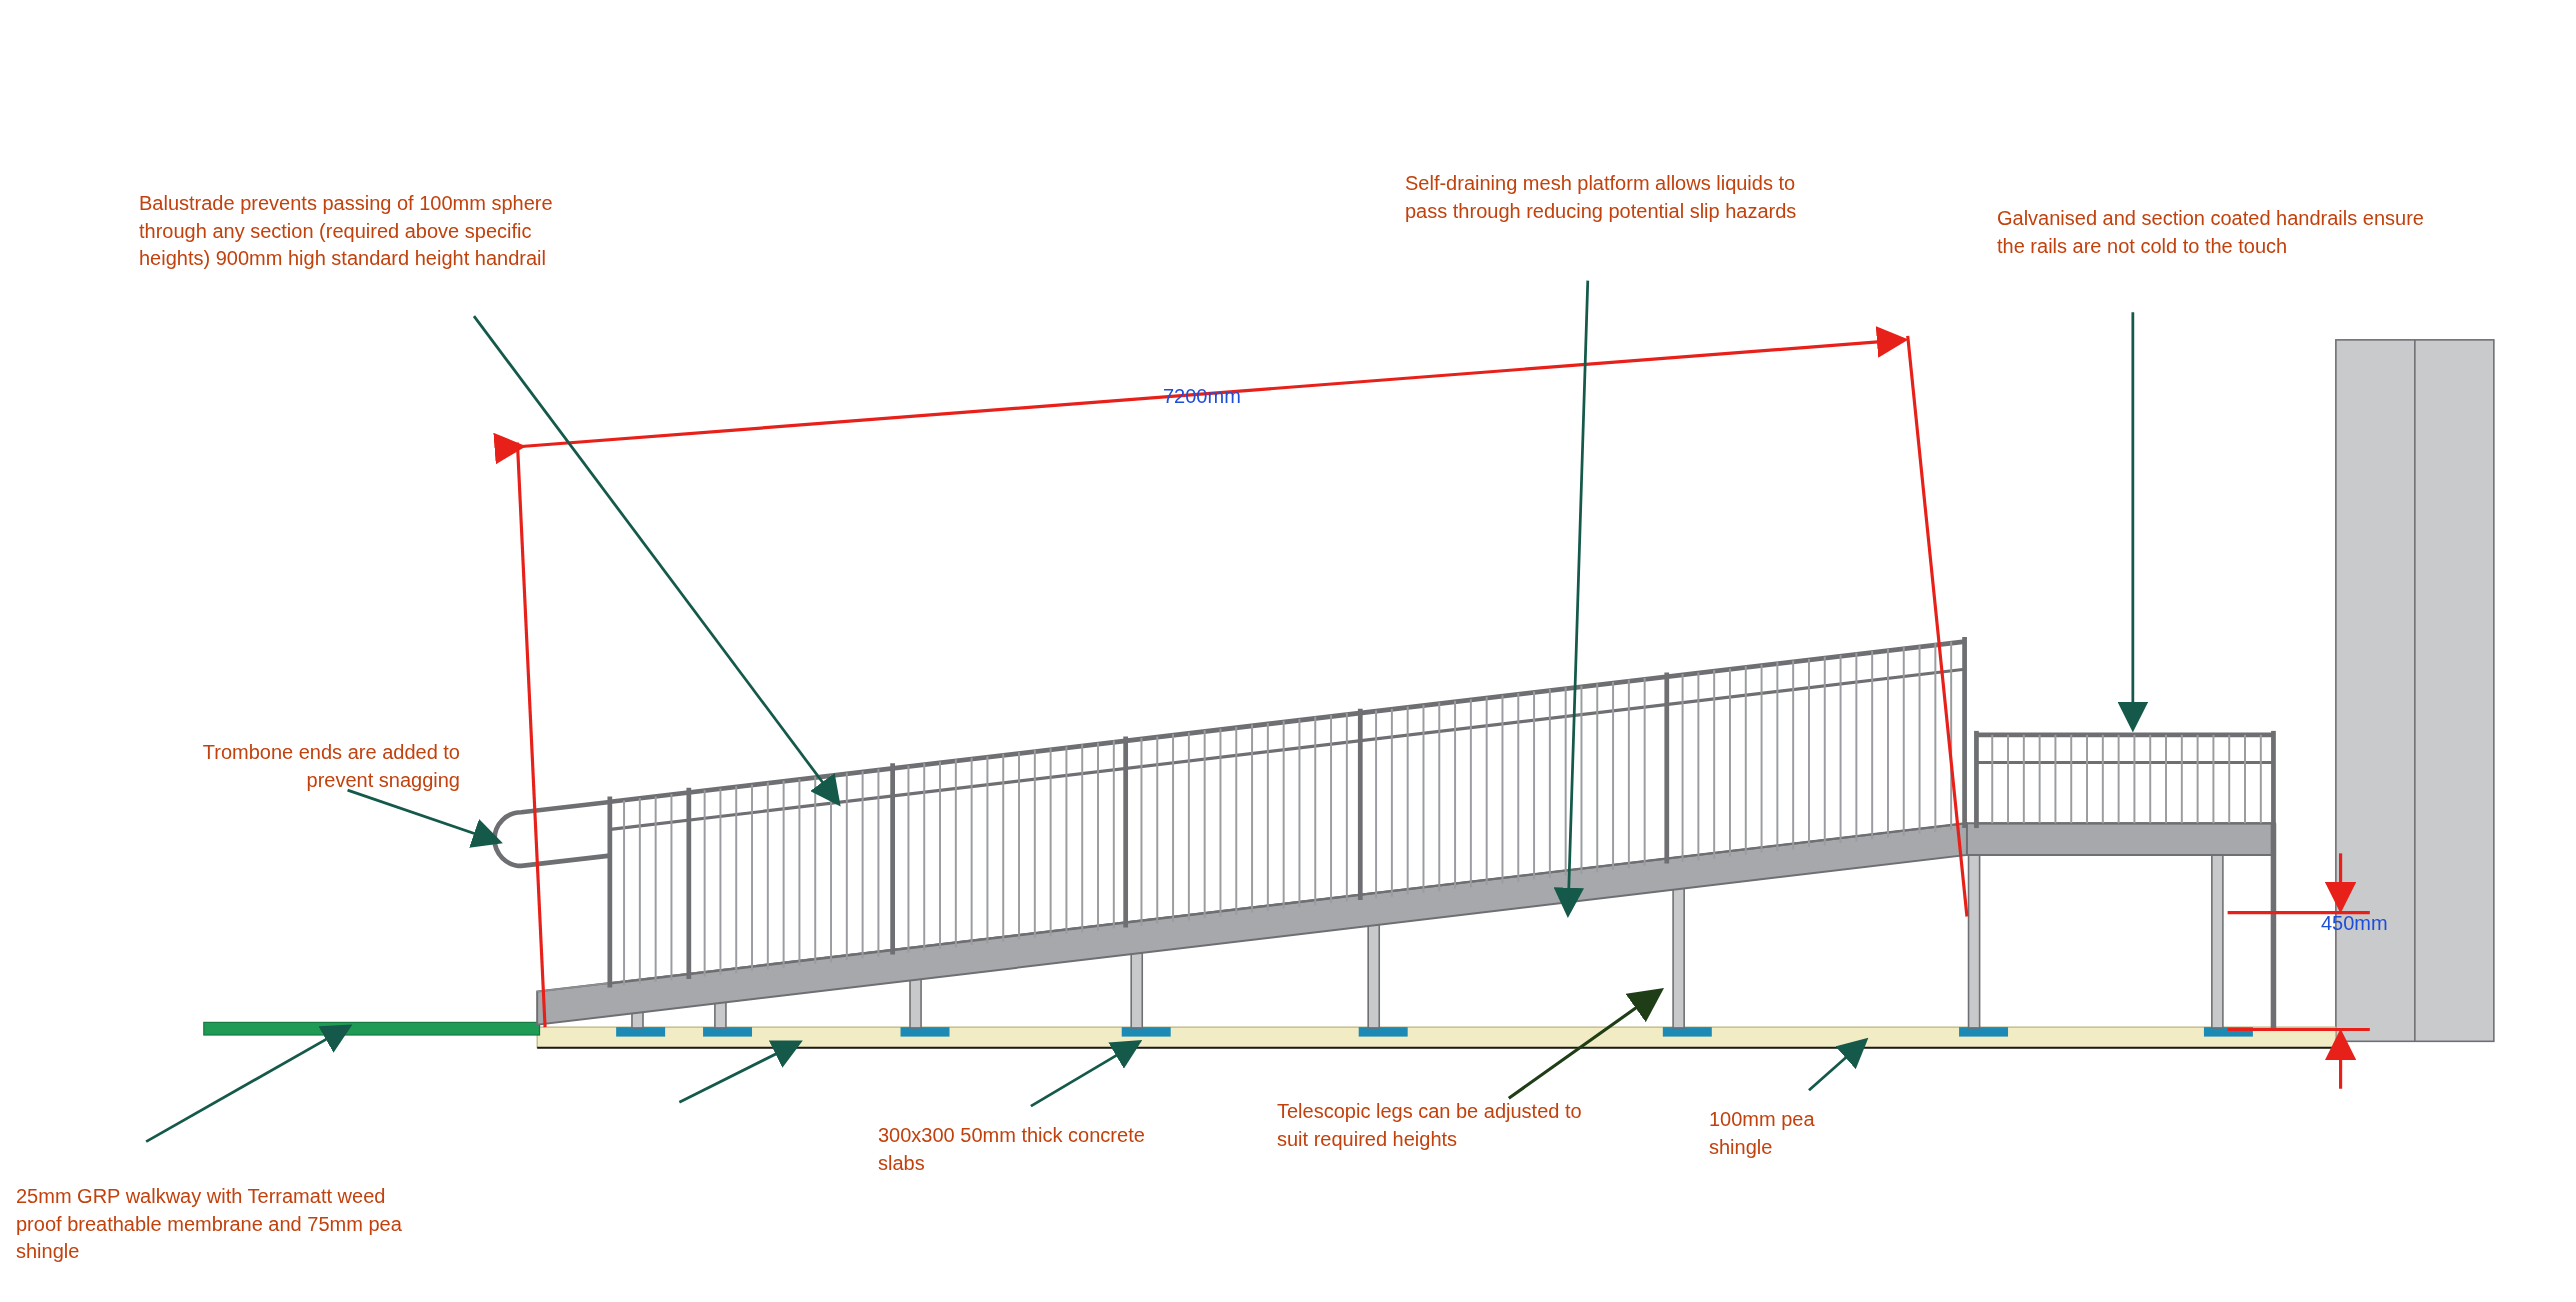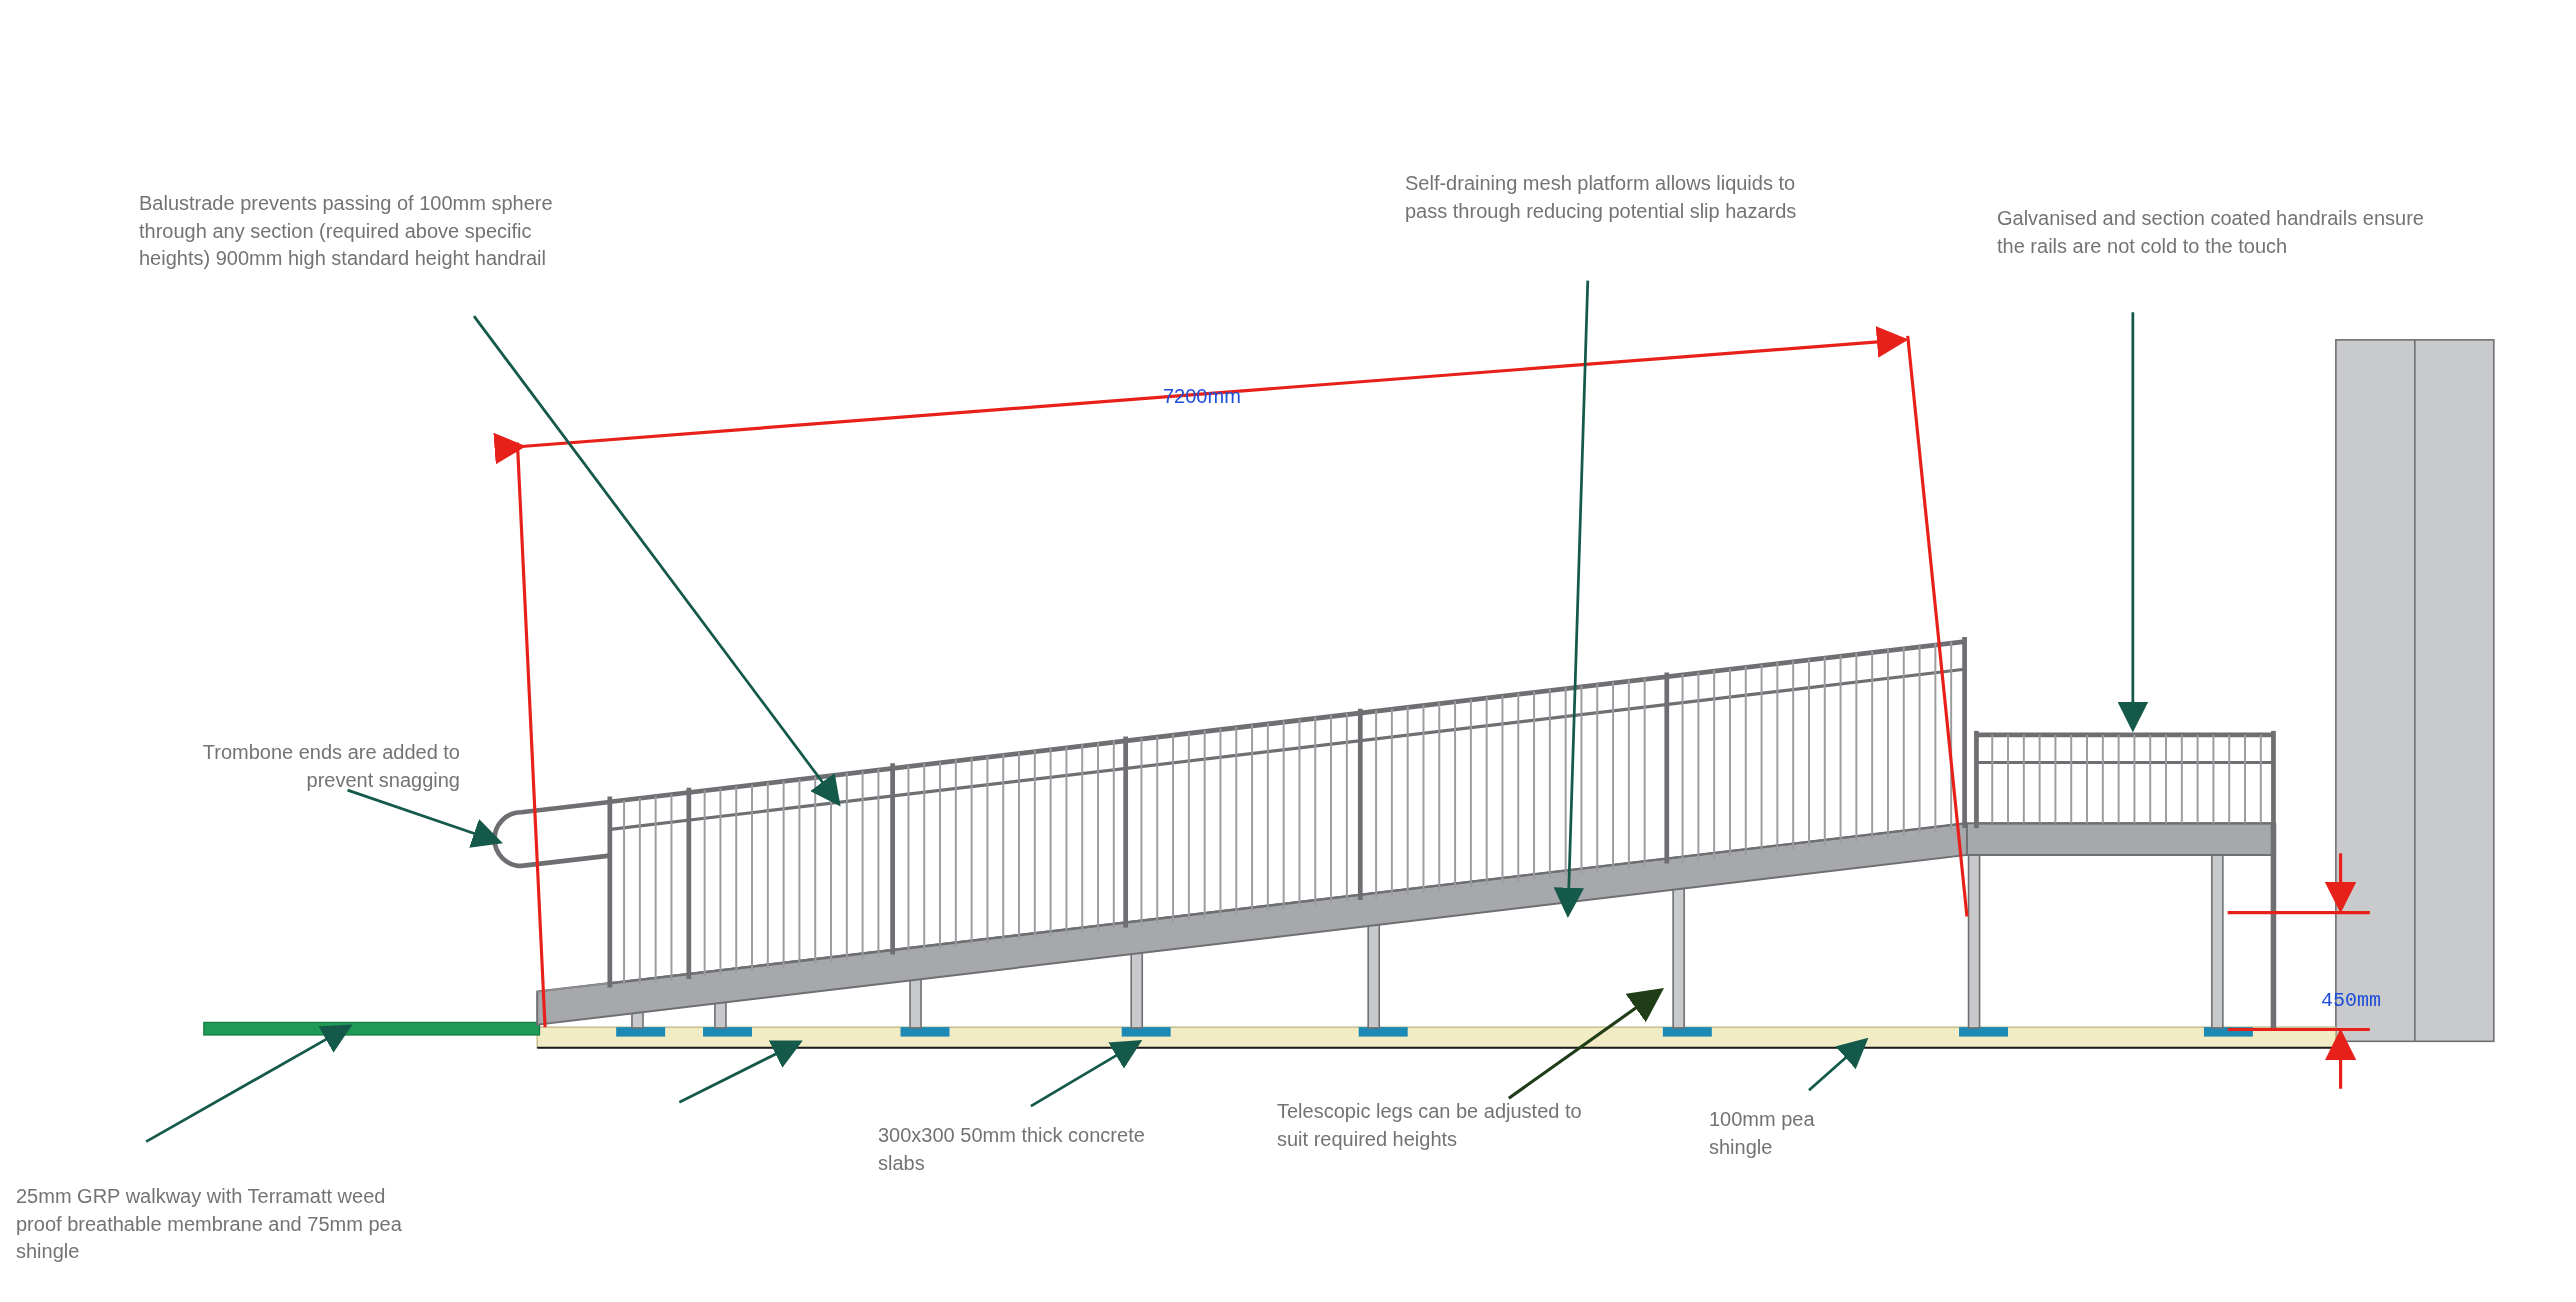--- a/index.html
+++ b/index.html
@@ -22,21 +22,21 @@
     left: 0;
     top: 0;
     width: 2576px;
     height: 1303px;
   }
   .anno {
     position: absolute;
     font-family: "Liberation Sans", sans-serif;
     font-size: 20px;
     line-height: 1.38;
-    color: #737373;
+    color: #c2410c;
     white-space: pre-line;
   }
   .dim-label {
     position: absolute;
     font-family: "Liberation Sans", sans-serif;
     font-size: 20px;
     color: #1d4ed8;
     white-space: nowrap;
   }
 </style>
@@ -295,16 +295,16 @@
 
 
   <div class="anno" style="left:878px; top:1122px; width:269px;">300x300 50mm thick concrete slabs</div>
 
   <div class="anno" style="left:1277px; top:1098px; width:316px;">Telescopic legs can be adjusted to suit required heights</div>
 
   <div class="anno" style="left:1709px; top:1106px; width:174px;">100mm pea shingle</div>
 
   <div class="dim-label" style="left:1163px; top:385px;">7200mm</div>
 
-  <div class="dim-label" style="left:2321px; top:989px;font-family:Liberation Mono, monospace;">450mm</div>
+  <div class="dim-label" style="left:2321px; top:912px;">450mm</div>
 
 </div>
 
 
 </body></html>

